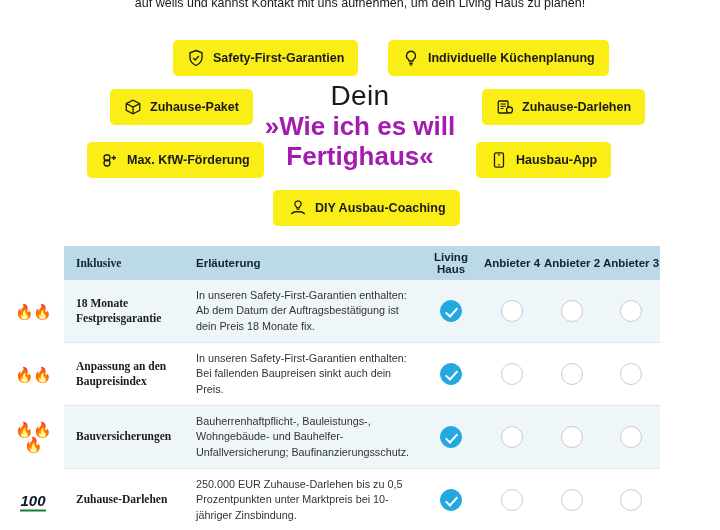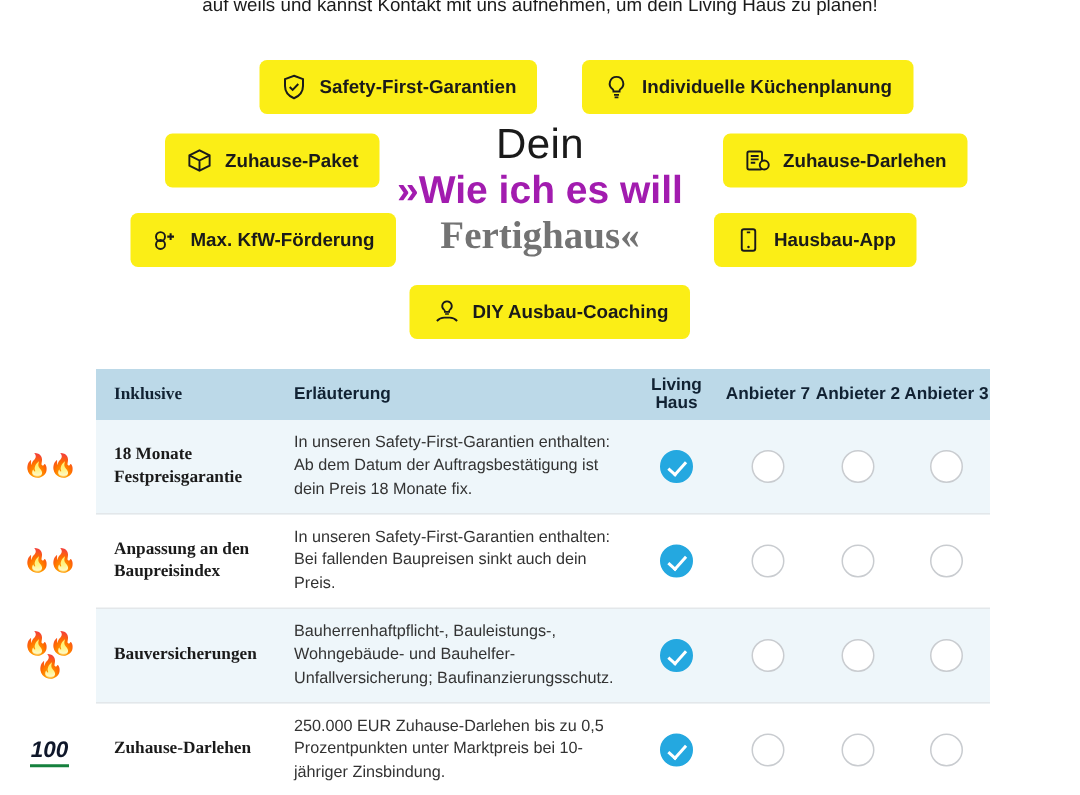--- a/index.html
+++ b/index.html
@@ -58,22 +58,21 @@
   .hero-title .l2 {
     display: block;
     font-size: 26px;
     font-weight: 700;
     color: #a21caf;
   }
   .hero-title .l3 {
     display: block;
     font-size: 26px;
     font-weight: 700;
-    color: #737373;
-    font-family: Liberation Serif, serif;
+    color: #a21caf;
   }
 
   .chip {
     position: absolute;
     display: flex;
     align-items: center;
     gap: 8px;
     background: #fbee16;
     border-radius: 5px;
     padding: 9px 14px;
@@ -281,21 +280,21 @@
     </div>
 
   </div>
 
   <div class="table">
 
     <div class="thead">
       <div class="c-name">Inklusive</div>
       <div class="c-desc">Erläuterung</div>
       <div class="c-lh">Living Haus</div>
-      <div class="c-a1">Anbieter 7</div>
+      <div class="c-a1">Anbieter 4</div>
       <div class="c-a2">Anbieter 2</div>
       <div class="c-a3">Anbieter 3</div>
     </div>
 
     <div class="row alt">
       <div class="rowicon">🔥🔥</div>
       <div class="c-name">18 Monate Festpreisgarantie</div>
       <div class="c-desc">In unseren Safety-First-Garantien enthalten: Ab dem Datum der Auftragsbestätigung ist dein Preis 18 Monate fix.</div>
       <div class="c-lh cell-mark">
           <span class="dot check"></span>

